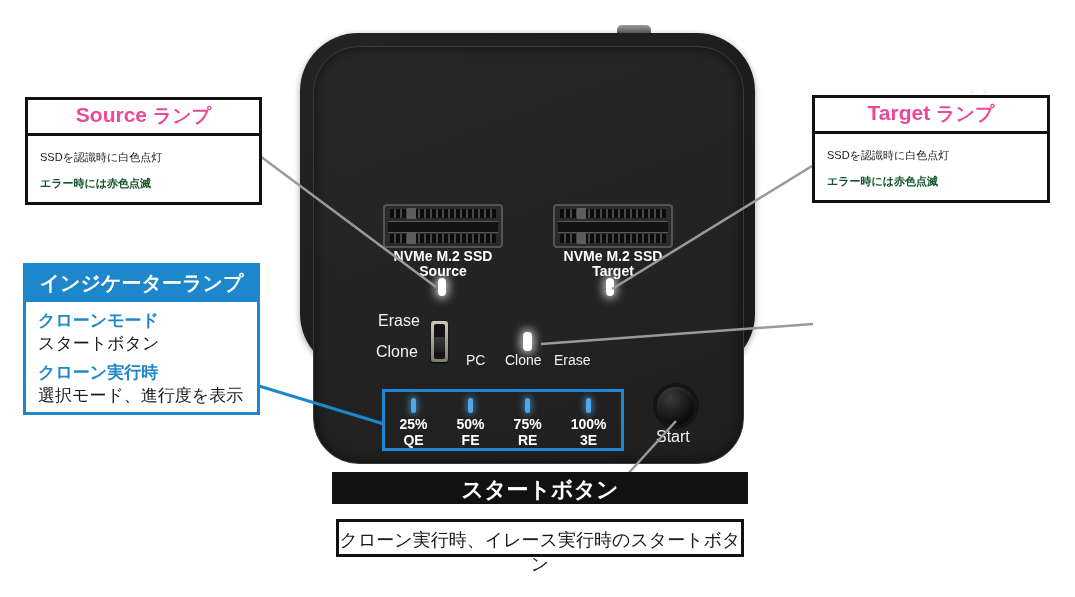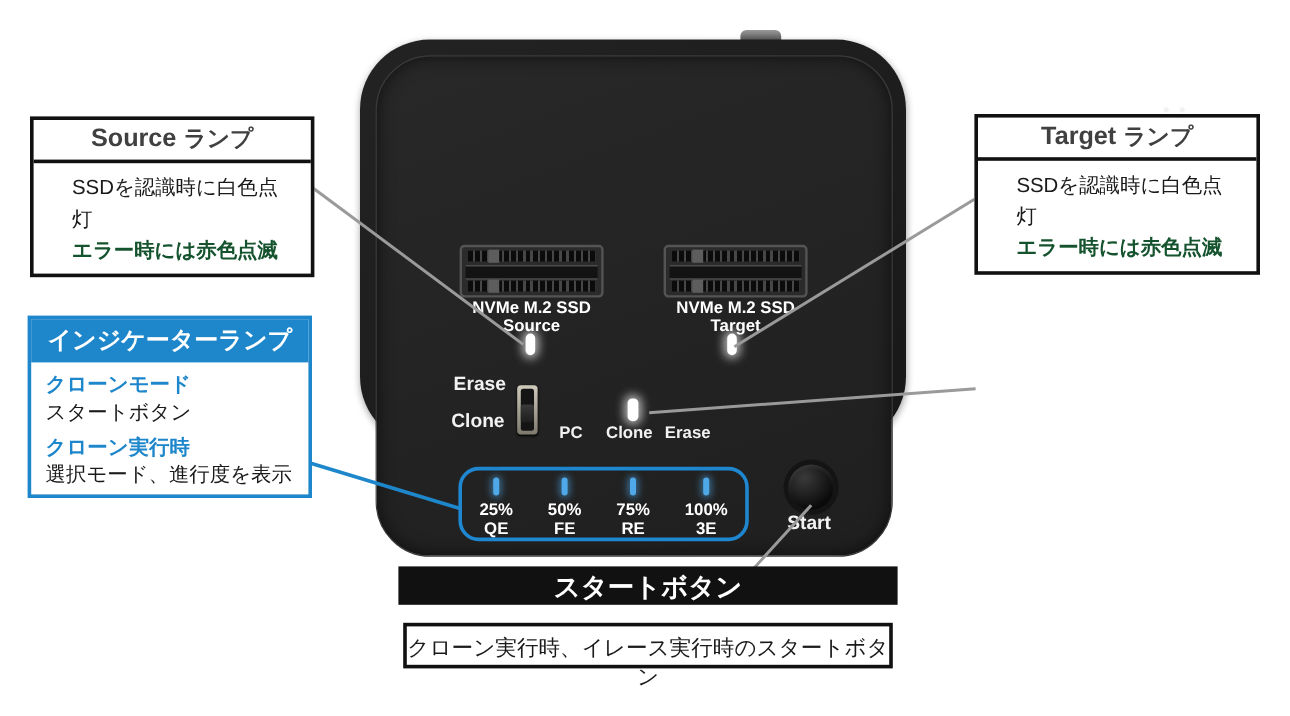--- a/index.html
+++ b/index.html
@@ -34,50 +34,50 @@
   .m2 .notch.b{top:auto;bottom:2px;}
 
   .slot-label{position:absolute;width:130px;text-align:center;color:#fff;
       font-size:14px;font-weight:bold;line-height:15px;}
 
   
   .led{position:absolute;border-radius:4px;}
   .led.white{background:#fff;box-shadow:0 0 8px 3px rgba(255,255,255,.65);}
 
   
-  .dev-text{position:absolute;color:#f2f2f2;font-weight:bold;}
+  .dev-text{position:absolute;color:#f2f2f2;font-weight:normal;}
   .switch{position:absolute;left:431px;top:321px;width:17px;height:41px;
       background:linear-gradient(#cfcabb,#7d7a6d);border-radius:3px;
       box-shadow:0 1px 2px #000;}
   .switch .slot-in{position:absolute;left:3px;top:3px;width:11px;height:35px;background:#141414;border-radius:2px;}
   .switch .knob{position:absolute;left:3px;top:16px;width:11px;height:15px;
       background:linear-gradient(#3a3a3a,#1d1d1d);border-radius:2px;}
 
   
   .ind-box{position:absolute;left:382px;top:389px;width:242px;height:62px;
-      border:3px solid #1f86d0;border-radius:17px;box-sizing:border-box;
+      border:3px solid #1f86d0;border-radius:0;box-sizing:border-box;
       display:flex;justify-content:space-around;align-items:flex-start;padding-top:6px;}
   .ind-col{text-align:center;color:#fff;font-size:14px;font-weight:bold;line-height:16px;}
   .ind-col .led-b{display:block;margin:0 auto 3px;width:5px;height:15px;border-radius:3px;
       background:#4fa8e8;box-shadow:0 0 6px 2px rgba(79,168,232,.55);}
 
   
   .start-btn{position:absolute;left:657px;top:387px;width:38px;height:38px;border-radius:50%;
       background:radial-gradient(circle at 35% 30%,#3a3a3a,#0a0a0a 72%);
       box-shadow:0 0 0 4px #141414, inset 0 2px 3px rgba(255,255,255,.08);}
 
   
   #lines{position:absolute;left:0;top:0;width:1075px;height:597px;z-index:2;pointer-events:none;}
 
   
   .callout{position:absolute;z-index:3;background:#fff;box-sizing:border-box;}
   .co-frame{border:3px solid #111;}
   .co-header{border-bottom:3px solid #111;text-align:center;font-weight:bold;
-      font-size:21px;color:#404040;padding:3px 16px 4px;}
-  .co-body{padding:8px 12px 6px;font-size:17px;color:#1a1a1a;line-height:26px;margin-left:20px;}
+      font-size:21px;color:#ec4899;padding:3px 16px 4px;}
+  .co-body{padding:8px 12px 6px;font-size:11px;color:#1a1a1a;line-height:26px;}
   .red-bold{color:#14532d;font-weight:bold;font-family:Liberation Serif, serif;}
 
   .co-blue{border:3px solid #1e87cb;}
   .co-blue .co-header-blue{background:#1e87cb;color:#fff;text-align:center;font-weight:bold;
       font-size:20px;padding:4px 0 5px;}
   .co-blue .sec-head{color:#1e87cb;font-weight:bold;font-size:17px;line-height:19px;margin-top:9px;}
   .co-blue .sec-text{color:#1a1a1a;font-size:17px;line-height:21px;margin-top:3px;}
 
   .co-black-header{position:absolute;z-index:3;background:#111;color:#fff;text-align:center;
       font-weight:bold;font-size:22px;padding:3px 0 5px;box-sizing:border-box;}

